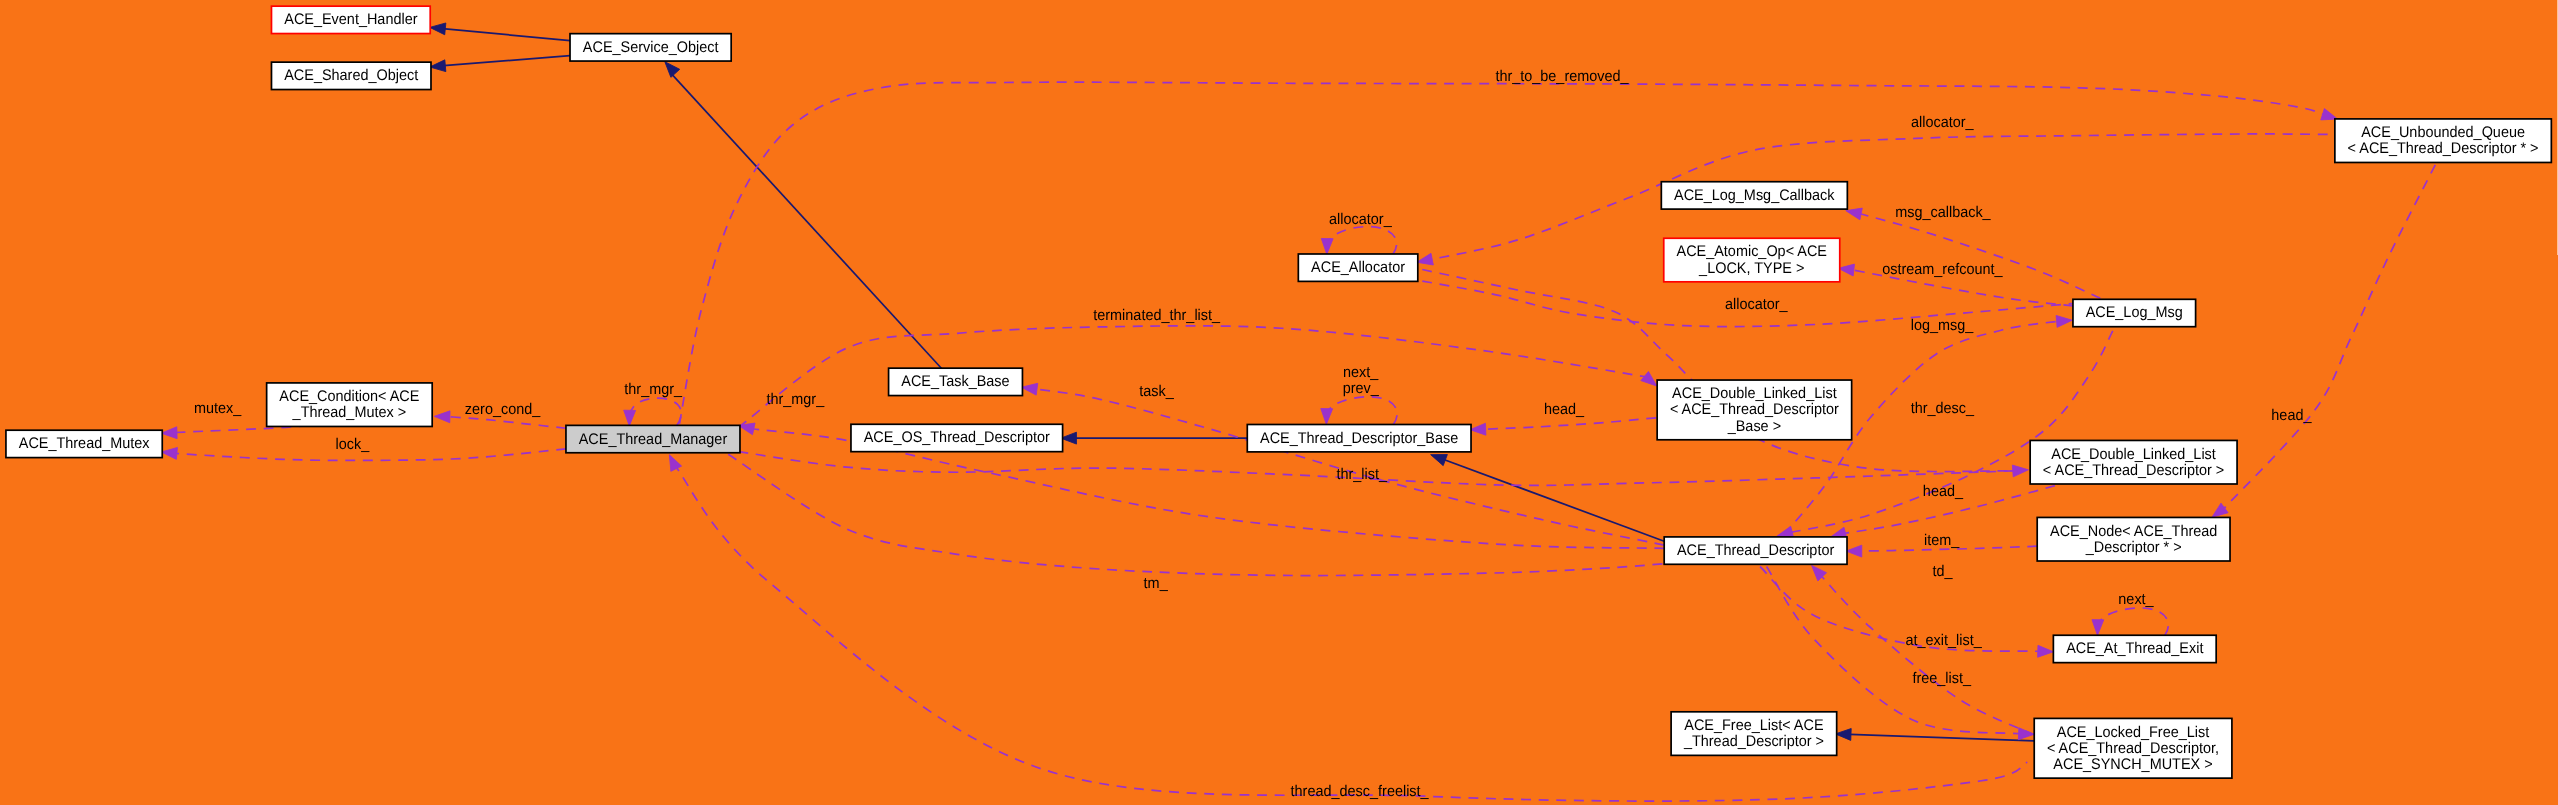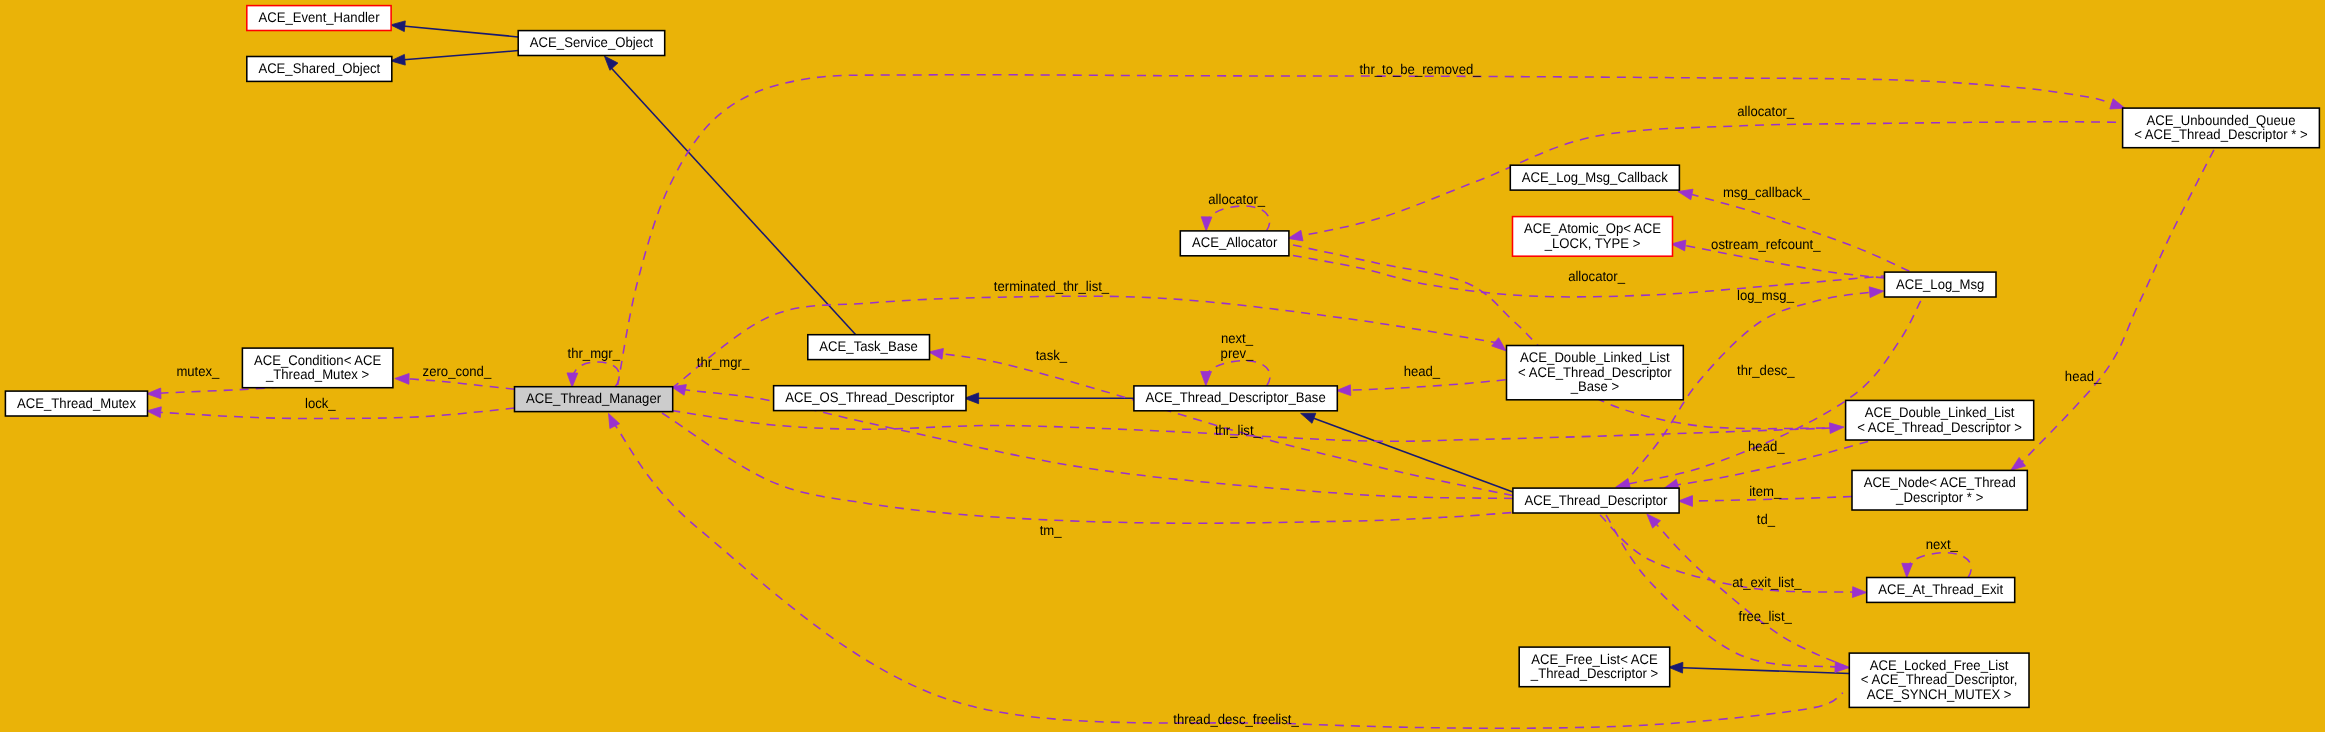--- a/index.html
+++ b/index.html
@@ -1,16 +1,16 @@
 <!DOCTYPE html>
 <html><head>
 <meta charset="utf-8">
 <style>
   html,body{margin:0;padding:0;background:#fff;}
-  #canvas{position:relative;width:2325px;height:732px;background:#eab308;overflow:hidden;}
+  #canvas{position:relative;width:2325px;height:732px;background:#f97316;overflow:hidden;}
   svg{display:block;shape-rendering:geometricPrecision;}
   text.nl,text.el{font-family:"Liberation Sans",sans-serif;font-size:14px;fill:#000;
     -webkit-font-smoothing:antialiased;text-rendering:geometricPrecision;}
   path.inh{fill:none;stroke:#191970;stroke-width:1.55;}
   polygon.inhh{fill:#191970;stroke:#191970;stroke-width:0.8;}
   path.assoc{fill:none;stroke:#9a32cd;stroke-width:1.55;stroke-dasharray:9,7;}
   polygon.assoch{fill:#9a32cd;stroke:#9a32cd;stroke-width:0.8;}
 </style>
 </head>
 <body>

